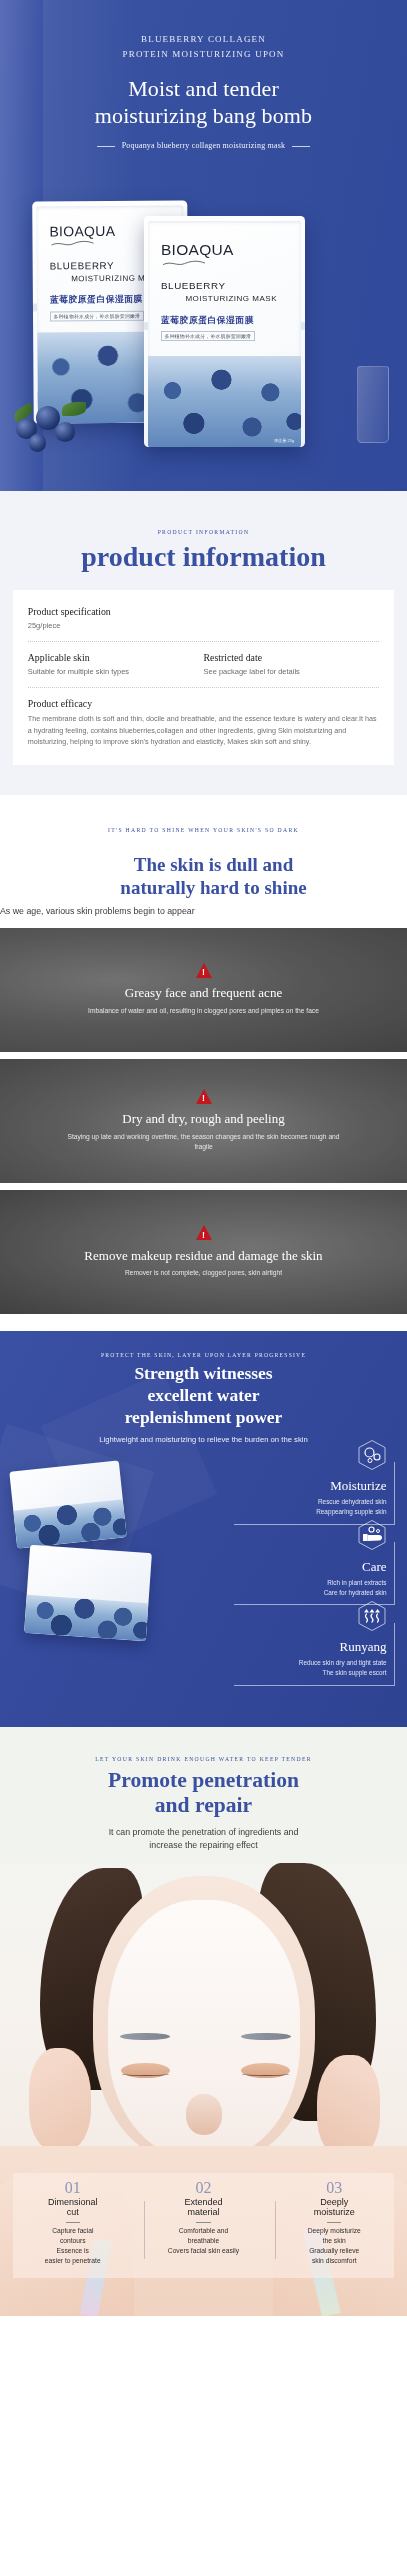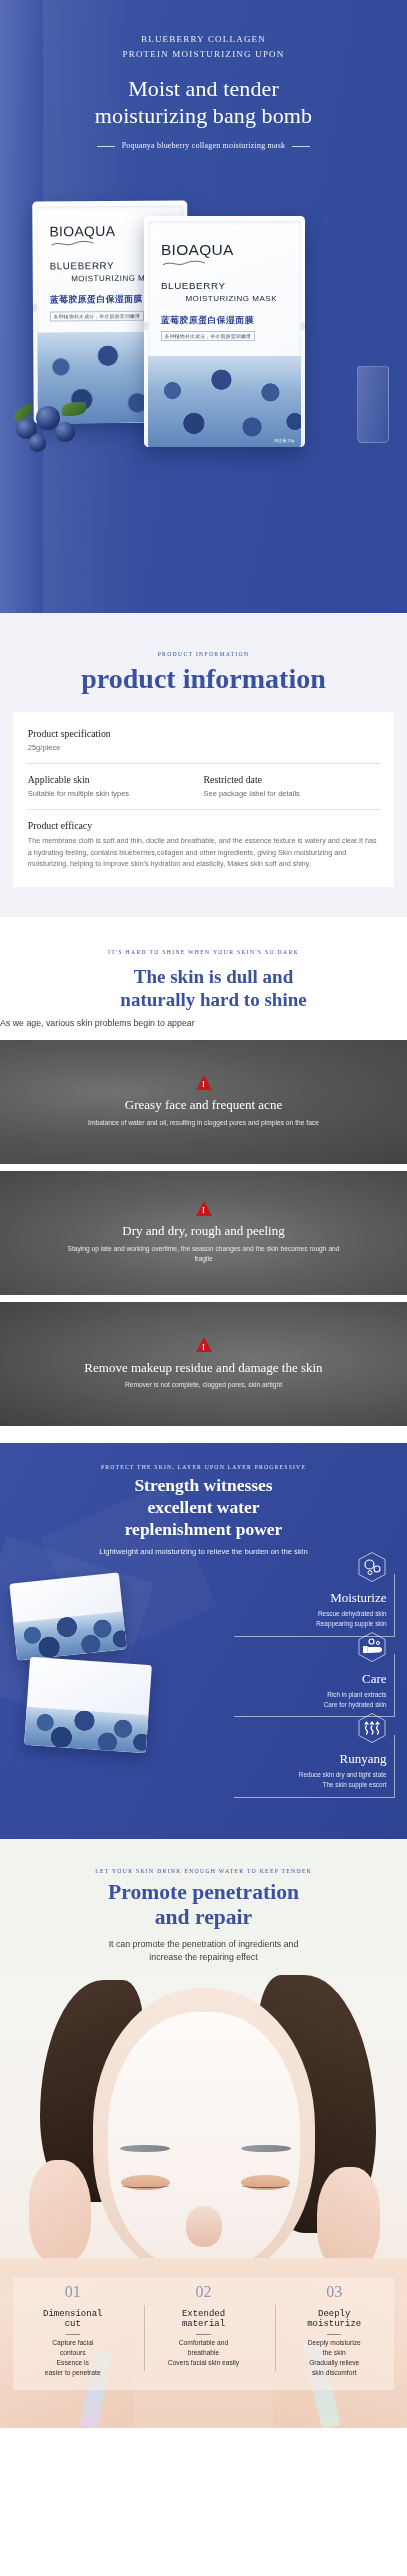--- a/index.html
+++ b/index.html
@@ -7,21 +7,21 @@
     width: 407px;
     font-family: "Liberation Sans", sans-serif;
     background: #ffffff;
     -webkit-font-smoothing: antialiased;
   }
   .page { width: 407px; overflow: hidden; position: relative; }
 
   
   .hero {
     position: relative;
-    height: 613px;
+    height: 491px;
     background: linear-gradient(100deg, #4257a8 0%, #3a53a3 12%, #36509f 40%, #31499a 100%);
     overflow: hidden;
   }
   .hero-leftband {
     position: absolute; left: 0; top: 0; width: 43px; height: 100%;
     background: linear-gradient(90deg, rgba(110,128,196,.55), rgba(74,94,175,.05));
   }
   .hero-sheen {
     position: absolute; left: 43px; top: 0; width: 93px; height: 100%;
     background: linear-gradient(90deg, rgba(255,255,255,.07), rgba(255,255,255,0));
@@ -130,21 +130,21 @@
   }
   .info-div { border-top:0.5px dotted #c9c9c9; margin:9.3px 0; }
   .info-para {
     font-size:7.2px; color:#707070; line-height:1.58; font-weight:300; margin-top:4.1px;
   }
 
   
   .sec-dull { background:#ffffff; padding: 32px 0 9.3px; }
   .sec-h2 {
     font-family:"Liberation Serif", serif;
-    text-align:center; color:#3a50a1; font-size:19px; line-height:1.22; margin-top:10px;padding-left:20px;
+    text-align:center; color:#3a50a1; font-size:19px; line-height:1.22; margin-top:20px;padding-left:20px;
   }
   .sec-lead {
     text-align:left; color:#3b3b3b; font-size:8.8px; margin-top:7.2px; font-weight:300;
   }
   .prob-list { margin-top: 11.3px; }
   .prob {
     position:relative; height:124px; margin-bottom:7.2px; overflow:hidden;
     display:flex; flex-direction:column; align-items:center; justify-content:center;
   }
   .prob-bg { position:absolute; inset:0; }
@@ -256,22 +256,22 @@
 
   .three { position:absolute; left:13.4px; right:13.4px; bottom:38px;
     background:rgba(252,238,229,.62); display:flex; padding:7.2px 0 11.3px;gap:12px; }
   .three-col { flex:1; text-align:center; padding:0 4.1px; position:relative; }
   .three-col + .three-col::before {
     content:""; position:absolute; left:0; top:21.6px; bottom:7.2px; width:0.5px;
     background:rgba(120,110,130,.35);
   }
   .three-num { font-family:"Liberation Serif", serif; color:#8e95bb;
     font-size:16px; line-height:1; }
-  .three-t { font-family:Liberation Mono, monospace; color:#1d1d1d;
-    font-size:9px; line-height:1.18; margin-top:9px; }
+  .three-t { font-family:Liberation Sans, sans-serif; color:#1d1d1d;
+    font-size:9px; line-height:1.18; margin-top:1px; }
   .three-rule { width:14.4px; height:0.5px; background:#8c8c8c; margin:3.6px auto 4.1px; }
   .three-d { color:#2f2f2f; font-size:6.7px; line-height:1.5; font-weight:300; }
 </style>
 </head>
 <body>
 
 <div class="page">
 
   <section class="hero">
     <div class="hero-leftband"></div>

